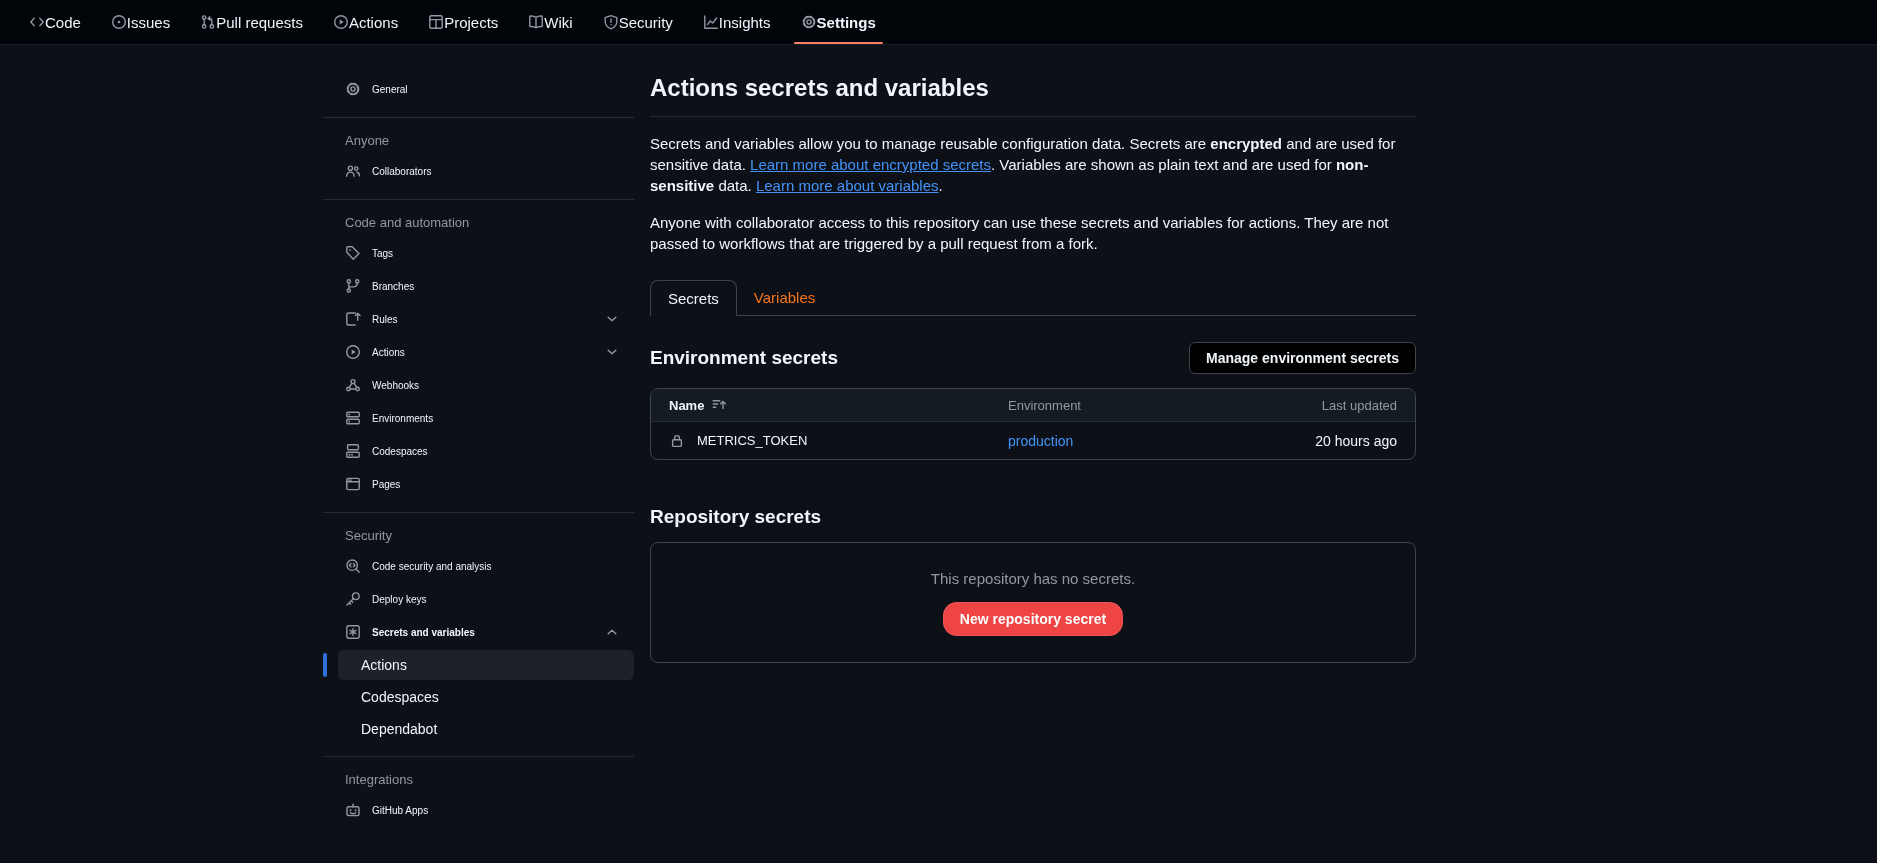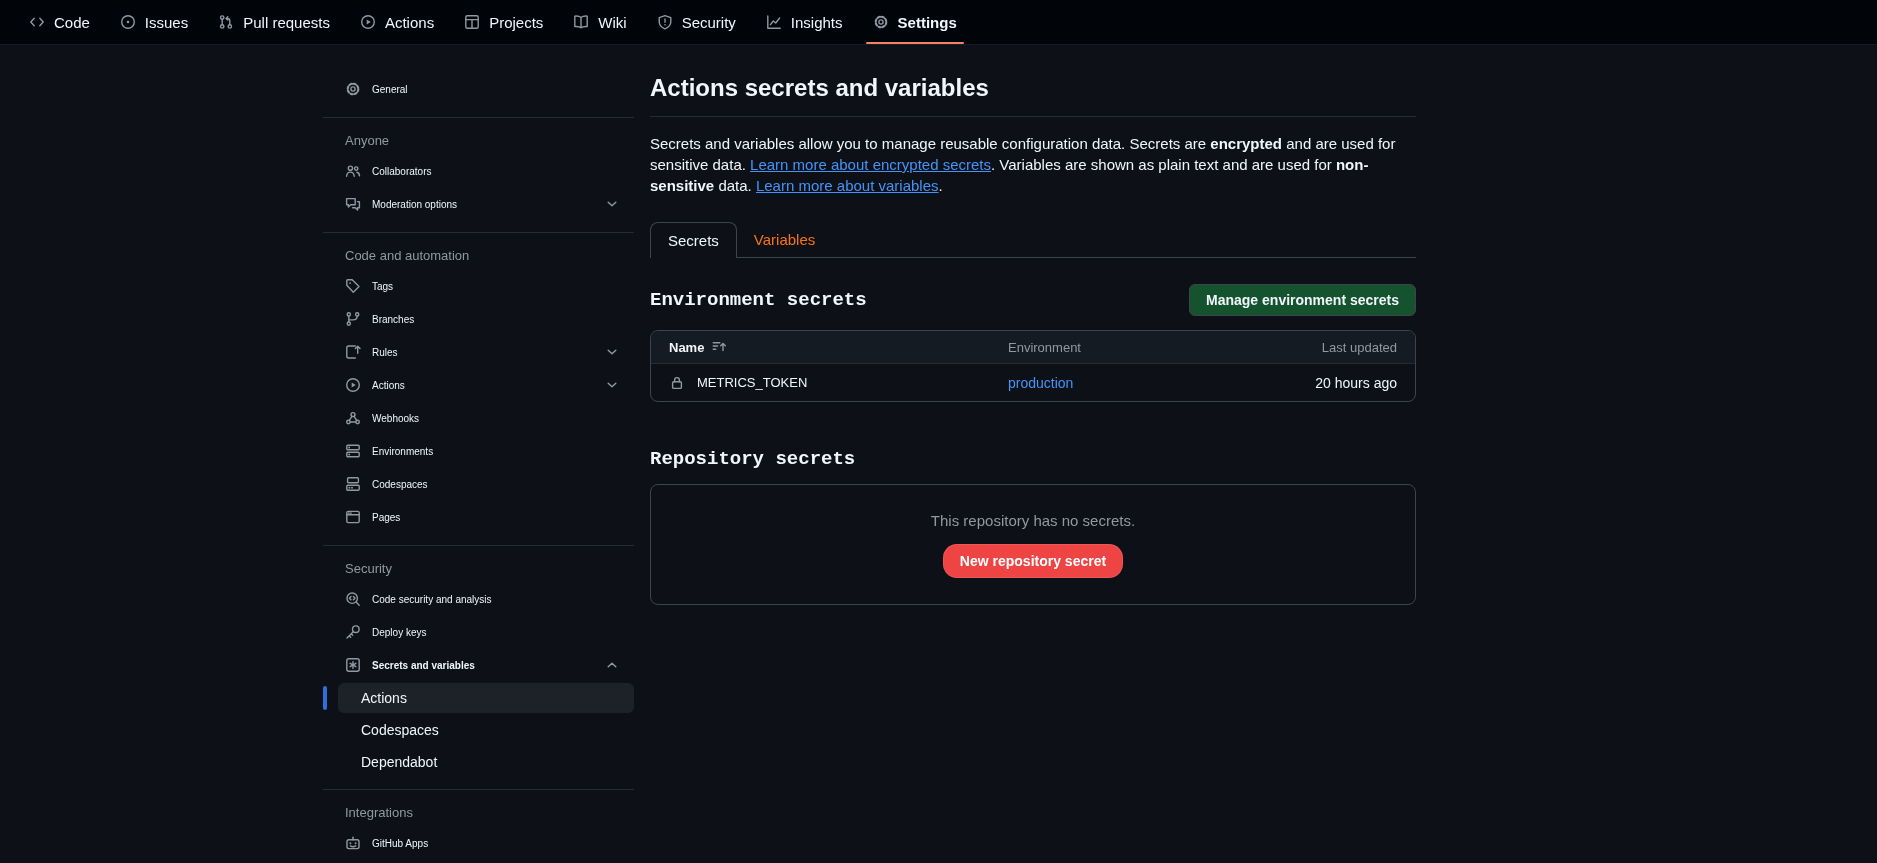--- a/index.html
+++ b/index.html
@@ -11,21 +11,21 @@
   }
   .ico { display:inline-flex; line-height:0; color:#9198a1; flex:none; }
   .ico svg { display:block; }
 
   
   .topnav {
     height:45px; background:#010409; display:flex; align-items:stretch;
     padding-left:14px; border-bottom:1px solid #171c23;
   }
   .nav-item {
-    display:flex; align-items:center; gap:9px; padding:0 15px;
+    display:flex; align-items:center; padding:0 15px;
     color:#f0f6fc; position:relative; cursor:pointer; font-size:15px;
   }
   .nav-item.active { font-weight:700; }
   .nav-item.active::after {
     content:""; position:absolute; left:8px; right:8px; bottom:0;
     height:2.5px; border-radius:3px; background:#f78166;
   }
 
   
   .layout { display:flex; align-items:flex-start; padding:27px 0 0 323px; }
@@ -61,25 +61,25 @@
 
   .tabs { display:flex; margin-top:26px; border-bottom:1px solid #3d444d; }
   .tab { padding:9px 17px; color:#f97316; font-size:15px; cursor:pointer; }
   .tab.active {
     color:#f0f6fc; background:#0d1117; border:1px solid #3d444d; border-bottom:none;
     border-radius:8px 8px 0 0; margin-bottom:-1px;
   }
 
   .sec-head { display:flex; align-items:center; justify-content:space-between; margin-top:26px; }
   .sec-head2 { margin-top:46px; }
-  h2.sec-title { font-size:19px; font-weight:700; margin:0;font-family:Liberation Mono, monospace; }
+  h2.sec-title { font-size:19px; font-weight:700; margin:0; }
 
   .btn { font-family:inherit; cursor:pointer; }
   .btn-secondary {
-    background:#14532d; color:#f0f6fc; border:1px solid #3d444d; border-radius:6px;
+    background:#000000; color:#f0f6fc; border:1px solid #3d444d; border-radius:6px;
     font-weight:700; font-size:14px; padding:7px 16px;
   }
   .btn-primary {
     background:#ef4444; color:#ffffff; border:1px solid rgba(240,246,252,0.1);
     border-radius:14px; font-weight:700; font-size:14px; padding:8px 16px;
   }
 
   
   .table { margin-top:14px; border:1px solid #3d444d; border-radius:8px; overflow:hidden; }
   .t-head {
@@ -210,34 +210,20 @@
         <span class="ico">
           <svg width="16" height="16" viewBox="0 0 16 16" fill="none" stroke="currentColor" stroke-width="1.4" stroke-linecap="round" stroke-linejoin="round">
             <circle cx="5.4" cy="5.2" r="2.1"></circle>
             <path d="M1.6 13.2c.2-2.6 1.9-4.1 3.8-4.1s3.6 1.5 3.8 4.1"></path>
             <circle cx="11.2" cy="5.6" r="1.7"></circle>
             <path d="M11.9 9.3c1.6.3 2.5 1.7 2.6 3.6"></path>
           </svg>
         </span>
         <span>Collaborators</span>
       </div>
-      <div class="side-item">
-        <span class="ico">
-          <svg width="16" height="16" viewBox="0 0 16 16" fill="none" stroke="currentColor" stroke-width="1.4" stroke-linecap="round" stroke-linejoin="round">
-            <path d="M1.6 2.6h8.6v6.2H5.6L3.4 11V8.8H1.6Z"></path>
-            <path d="M12.4 5.6h2v6.2h-1.8V14l-2.2-2.2H7.6"></path>
-          </svg>
-        </span>
-        <span>Moderation options</span>
-        <span class="chev ico">
-          <svg width="16" height="16" viewBox="0 0 16 16" fill="none" stroke="currentColor" stroke-width="1.4" stroke-linecap="round" stroke-linejoin="round">
-            <path d="m4.2 6.2 3.8 3.6 3.8-3.6"></path>
-          </svg>
-        </span>
-      </div>
       <div class="side-divider"></div>
       <div class="side-label">Code and automation</div>
       <div class="side-item">
         <span class="ico">
           <svg width="16" height="16" viewBox="0 0 16 16" fill="none" stroke="currentColor" stroke-width="1.4" stroke-linecap="round" stroke-linejoin="round">
             <path d="M1.8 7.2V2.6c0-.4.4-.8.8-.8h4.6L14 8.5l-5.7 5.7L1.8 7.2Z"></path>
             <circle cx="5.1" cy="5.1" r=".9" fill="currentColor" stroke="none"></circle>
           </svg>
         </span>
         <span>Tags</span>
@@ -381,20 +367,21 @@
         <span>GitHub Apps</span>
       </div>
       <div class="side-item"></div>
     </aside>
 
   <main class="main">
     <h1 class="page-title">Actions secrets and variables</h1>
     <div class="title-divider"></div>
 
     <p class="intro" id="intro"><span>Secrets and variables allow you to manage reusable configuration data. Secrets are </span><strong>encrypted</strong><span> and are used for sensitive data. </span><a href="#">Learn more about encrypted secrets</a><span>. Variables are shown as plain text and are used for </span><strong>non-sensitive</strong><span> data. </span><a href="#">Learn more about variables</a><span>.</span></p>
+    <p class="para">Anyone with collaborator access to this repository can use these secrets and variables for actions. They are not passed to workflows that are triggered by a pull request from a fork.</p>
 
     <div class="tabs" id="tabs">
         <div class="tab active">Secrets</div>
         <div class="tab">Variables</div>
       </div>
 
     <div class="sec-head">
       <h2 class="sec-title">Environment secrets</h2>
       <button class="btn btn-secondary">Manage environment secrets</button>
     </div>

